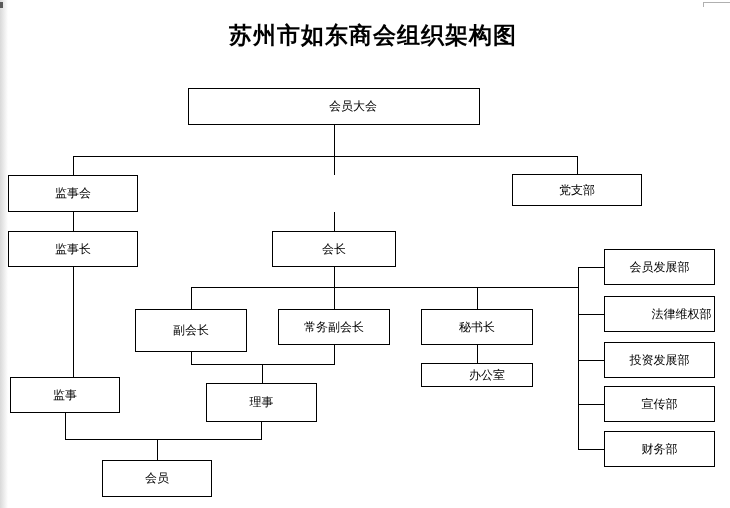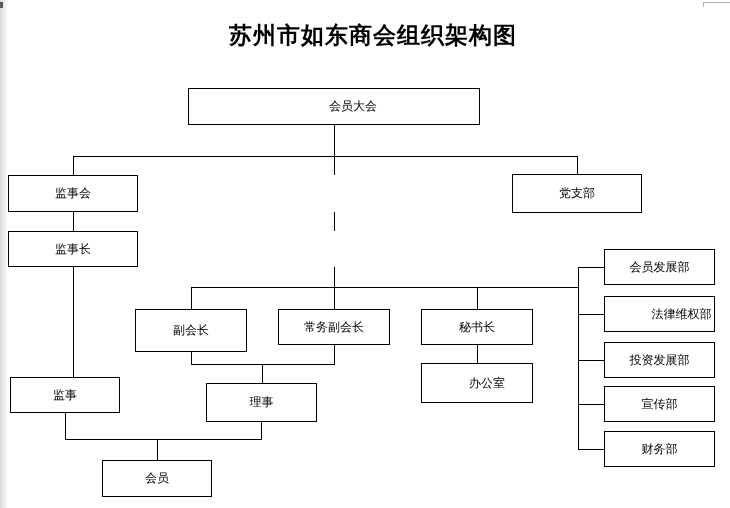--- a/index.html
+++ b/index.html
@@ -85,26 +85,27 @@
   <div class="vline" style="left:334px;top:345px;height:19px;"></div>
   <div class="hline" style="left:191px;top:364px;width:144px;"></div>
   <div class="vline" style="left:262px;top:364px;height:19px;"></div>
   <div class="vline" style="left:65px;top:413px;height:26px;"></div>
   <div class="vline" style="left:261px;top:422px;height:17px;"></div>
   <div class="hline" style="left:65px;top:439px;width:197px;"></div>
   <div class="vline" style="left:157px;top:439px;height:21px;"></div>
 
   <div class="box" style="left:188px;top:88px;width:292px;height:37px;padding-left:38px;">会员大会</div>
   <div class="box" style="left:8px;top:175px;width:130px;height:37px;">监事会</div>
-  <div class="box" style="left:512px;top:174px;width:130px;height:39px;">党支部</div>
+  <div class="box" style="left:512px;top:174px;width:130px;height:32px;">党支部</div>
   <div class="box" style="left:8px;top:231px;width:130px;height:36px;">监事长</div>
+  <div class="box" style="left:272px;top:231px;width:124px;height:36px;">会长</div>
   <div class="box" style="left:135px;top:309px;width:112px;height:43px;">副会长</div>
   <div class="box" style="left:278px;top:309px;width:112px;height:36px;">常务副会长</div>
   <div class="box" style="left:421px;top:309px;width:112px;height:36px;">秘书长</div>
-  <div class="box" style="left:421px;top:363px;width:112px;height:40px;padding-left:20px;">办公室</div>
+  <div class="box" style="left:421px;top:363px;width:112px;height:24px;padding-left:20px;">办公室</div>
   <div class="box" style="left:10px;top:377px;width:110px;height:36px;">监事</div>
   <div class="box" style="left:206px;top:383px;width:111px;height:39px;">理事</div>
   <div class="box" style="left:102px;top:460px;width:110px;height:37px;">会员</div>
   <div class="box" style="left:604px;top:249px;width:111px;height:36px;">会员发展部</div>
   <div class="box" style="left:604px;top:296px;width:111px;height:36px;padding-left:44px;">法律维权部</div>
   <div class="box" style="left:604px;top:342px;width:111px;height:36px;">投资发展部</div>
   <div class="box" style="left:604px;top:386px;width:111px;height:36px;">宣传部</div>
   <div class="box" style="left:604px;top:431px;width:111px;height:36px;">财务部</div>
 
 </div>

